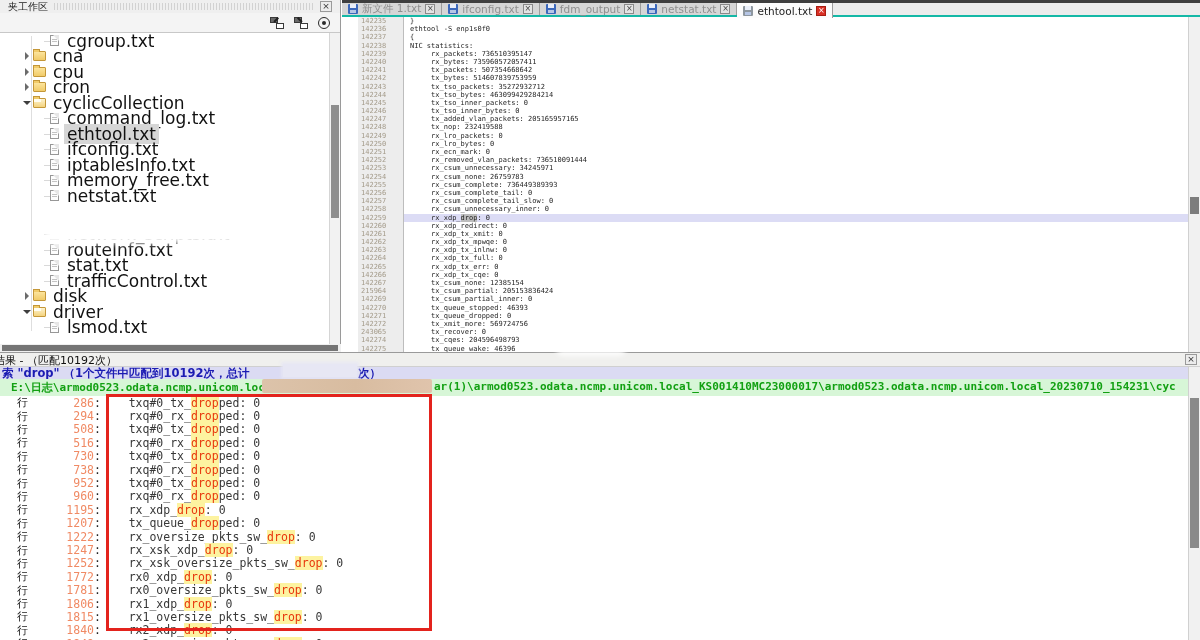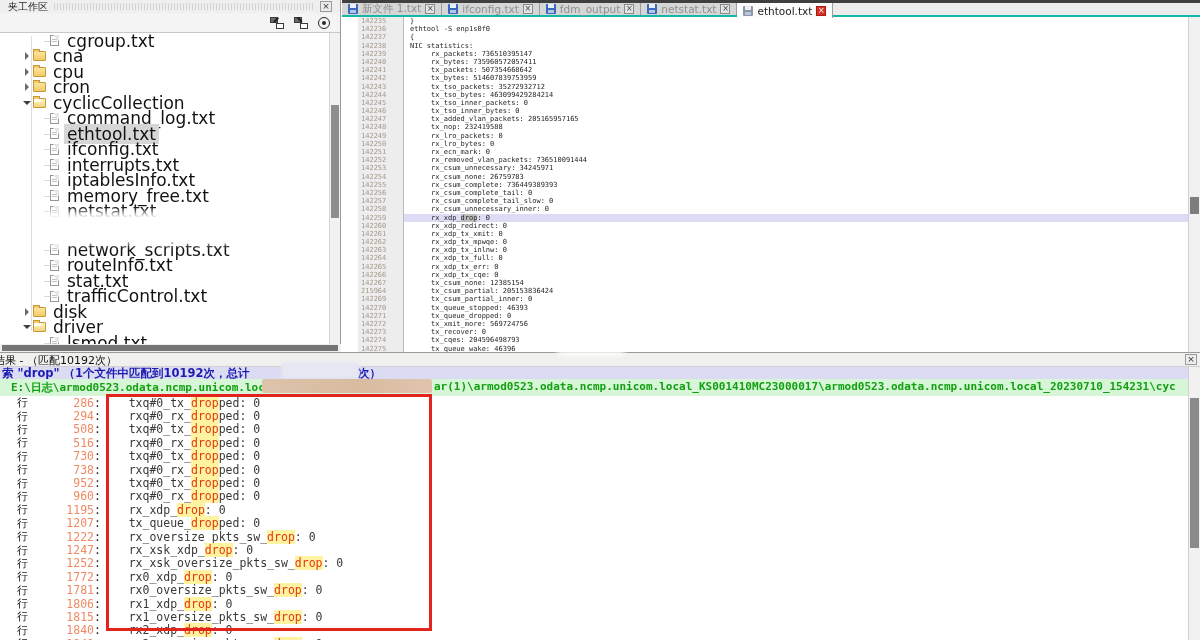--- a/index.html
+++ b/index.html
@@ -186,24 +186,20 @@
           <span class="ico-file"></span>
           <span class="lab">command_log.txt</span>
         </div>
         <div class="tree-row lvl2 sel">
           <span class="ico-file"></span>
           <span class="lab">ethtool.txt</span>
         </div>
         <div class="tree-row lvl2">
           <span class="ico-file"></span>
           <span class="lab">ifconfig.txt</span>
-        </div>
-        <div class="tree-row lvl2">
-          <span class="ico-file"></span>
-          <span class="lab">interrupts.txt</span>
         </div>
         <div class="tree-row lvl2">
           <span class="ico-file"></span>
           <span class="lab">iptablesInfo.txt</span>
         </div>
         <div class="tree-row lvl2">
           <span class="ico-file"></span>
           <span class="lab">memory_free.txt</span>
         </div>
         <div class="tree-row lvl2">
@@ -311,21 +307,21 @@
         <div class="code-line"><span class="ln">142263</span><span class="cd">     rx_xdp_tx_inlnw: 0</span></div>
         <div class="code-line"><span class="ln">142264</span><span class="cd">     rx_xdp_tx_full: 0</span></div>
         <div class="code-line"><span class="ln">142265</span><span class="cd">     rx_xdp_tx_err: 0</span></div>
         <div class="code-line"><span class="ln">142266</span><span class="cd">     rx_xdp_tx_cqe: 0</span></div>
         <div class="code-line"><span class="ln">142267</span><span class="cd">     tx_csum_none: 12385154</span></div>
         <div class="code-line"><span class="ln">215964</span><span class="cd">     tx_csum_partial: 205153836424</span></div>
         <div class="code-line"><span class="ln">142269</span><span class="cd">     tx_csum_partial_inner: 0</span></div>
         <div class="code-line"><span class="ln">142270</span><span class="cd">     tx_queue_stopped: 46393</span></div>
         <div class="code-line"><span class="ln">142271</span><span class="cd">     tx_queue_dropped: 0</span></div>
         <div class="code-line"><span class="ln">142272</span><span class="cd">     tx_xmit_more: 569724756</span></div>
-        <div class="code-line"><span class="ln">142273</span><span class="cd">     tx_recover: 0</span></div>
+        <div class="code-line"><span class="ln">243065</span><span class="cd">     tx_recover: 0</span></div>
         <div class="code-line"><span class="ln">142274</span><span class="cd">     tx_cqes: 204596498793</span></div>
         <div class="code-line"><span class="ln">142275</span><span class="cd">     tx_queue_wake: 46396</span></div>
       </div>
     <div class="ed-vscroll">
         <div class="thumb"></div>
       </div>
   </div>
 
   <div class="results">
     <div class="res-header">

